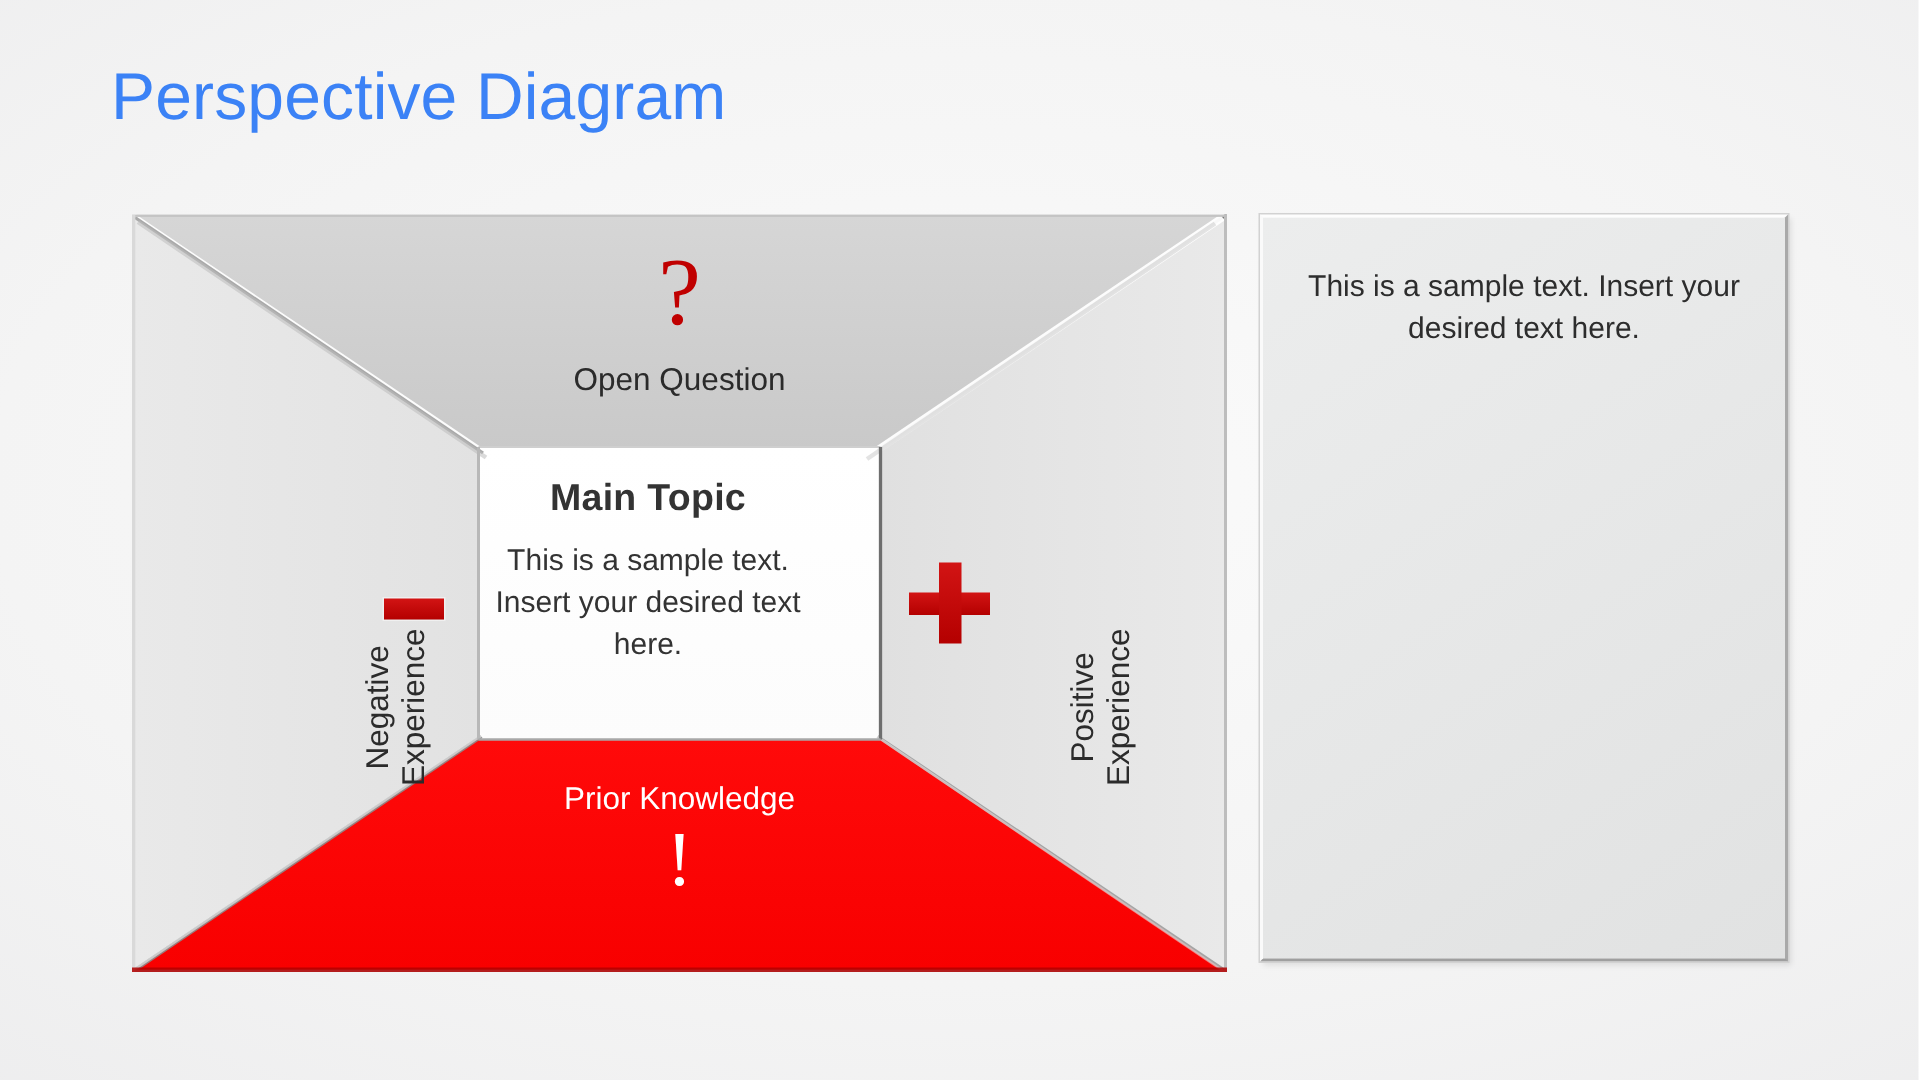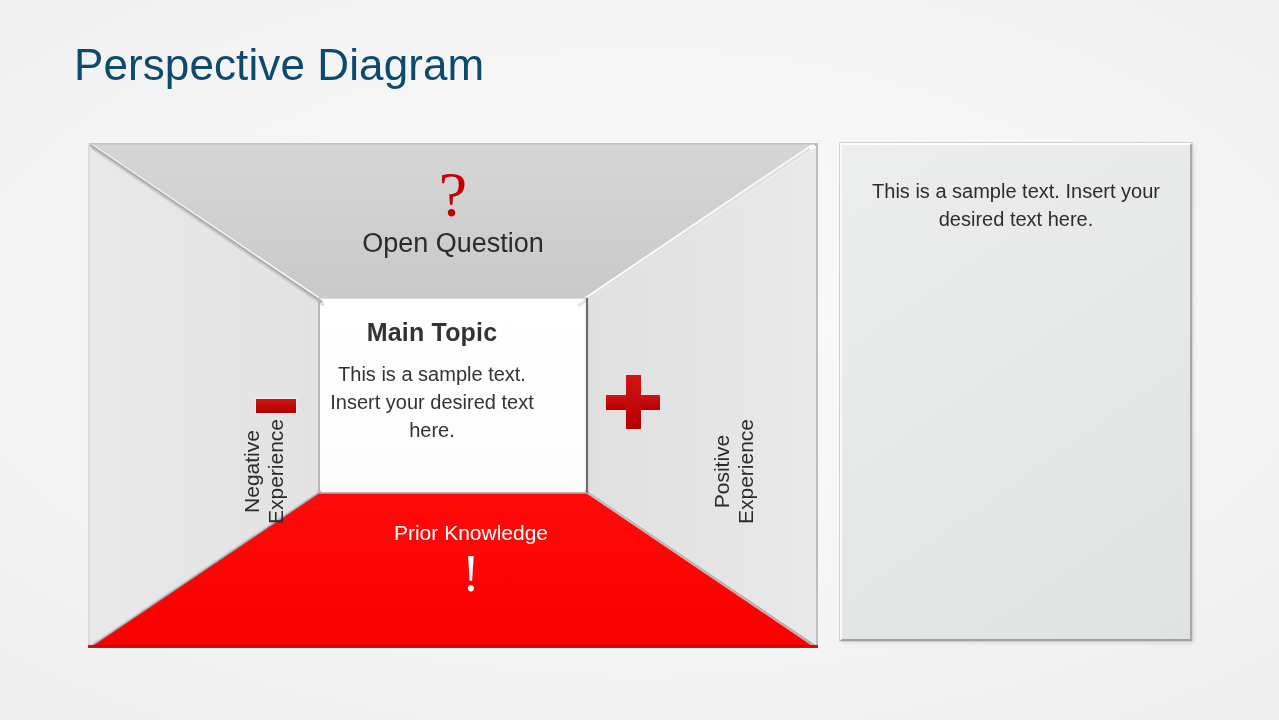--- a/index.html
+++ b/index.html
@@ -14,21 +14,21 @@
     background: radial-gradient(ellipse 120% 110% at 50% 45%, #fbfbfb 0%, #f4f4f4 42%, #ececed 72%, #e3e3e4 100%);
   }
 
   
   .page-title {
     position: absolute;
     left: 74px;
     top: 40px;
     font-size: 44px;
     font-weight: 400;
-    color: #0c4a6e;
+    color: #3b82f6;
     letter-spacing: 0.1px;
     white-space: nowrap;
   }
 
   
   #perspective-diagram {
     position: absolute;
     left: 88px;
     top: 143px;
     width: 730px;
@@ -56,22 +56,22 @@
     width: 430px;
   }
   .glyph-question {
     font-size: 64px;
     line-height: 0.95;
     font-weight: 400;
     color: #c00000;
     font-family: "Liberation Serif", serif;
   }
   #open-question-label {
-    margin-top: 2px;
-    font-size: 27px;
+    margin-top: 16px;
+    font-size: 21px;
     color: #2b2b2b;
   }
 
   #center-panel-text {
     left: 232px;
     top: 175px;
     width: 224px;
   }
   #main-topic-title {
     font-size: 25px;
@@ -80,21 +80,21 @@
     letter-spacing: 0.2px;
   }
   #main-topic-body {
     margin-top: 12px;
     font-size: 20px;
     color: #333333;
     line-height: 1.42;
   }
 
   #prior-knowledge-group {
-    left: 168px;
+    left: 150px;
     top: 378px;
     width: 430px;
   }
   #prior-knowledge-label {
     font-size: 21px;
     color: #ffffff;
   }
   .glyph-exclaim {
     margin-top: 2px;
     font-size: 52px;

